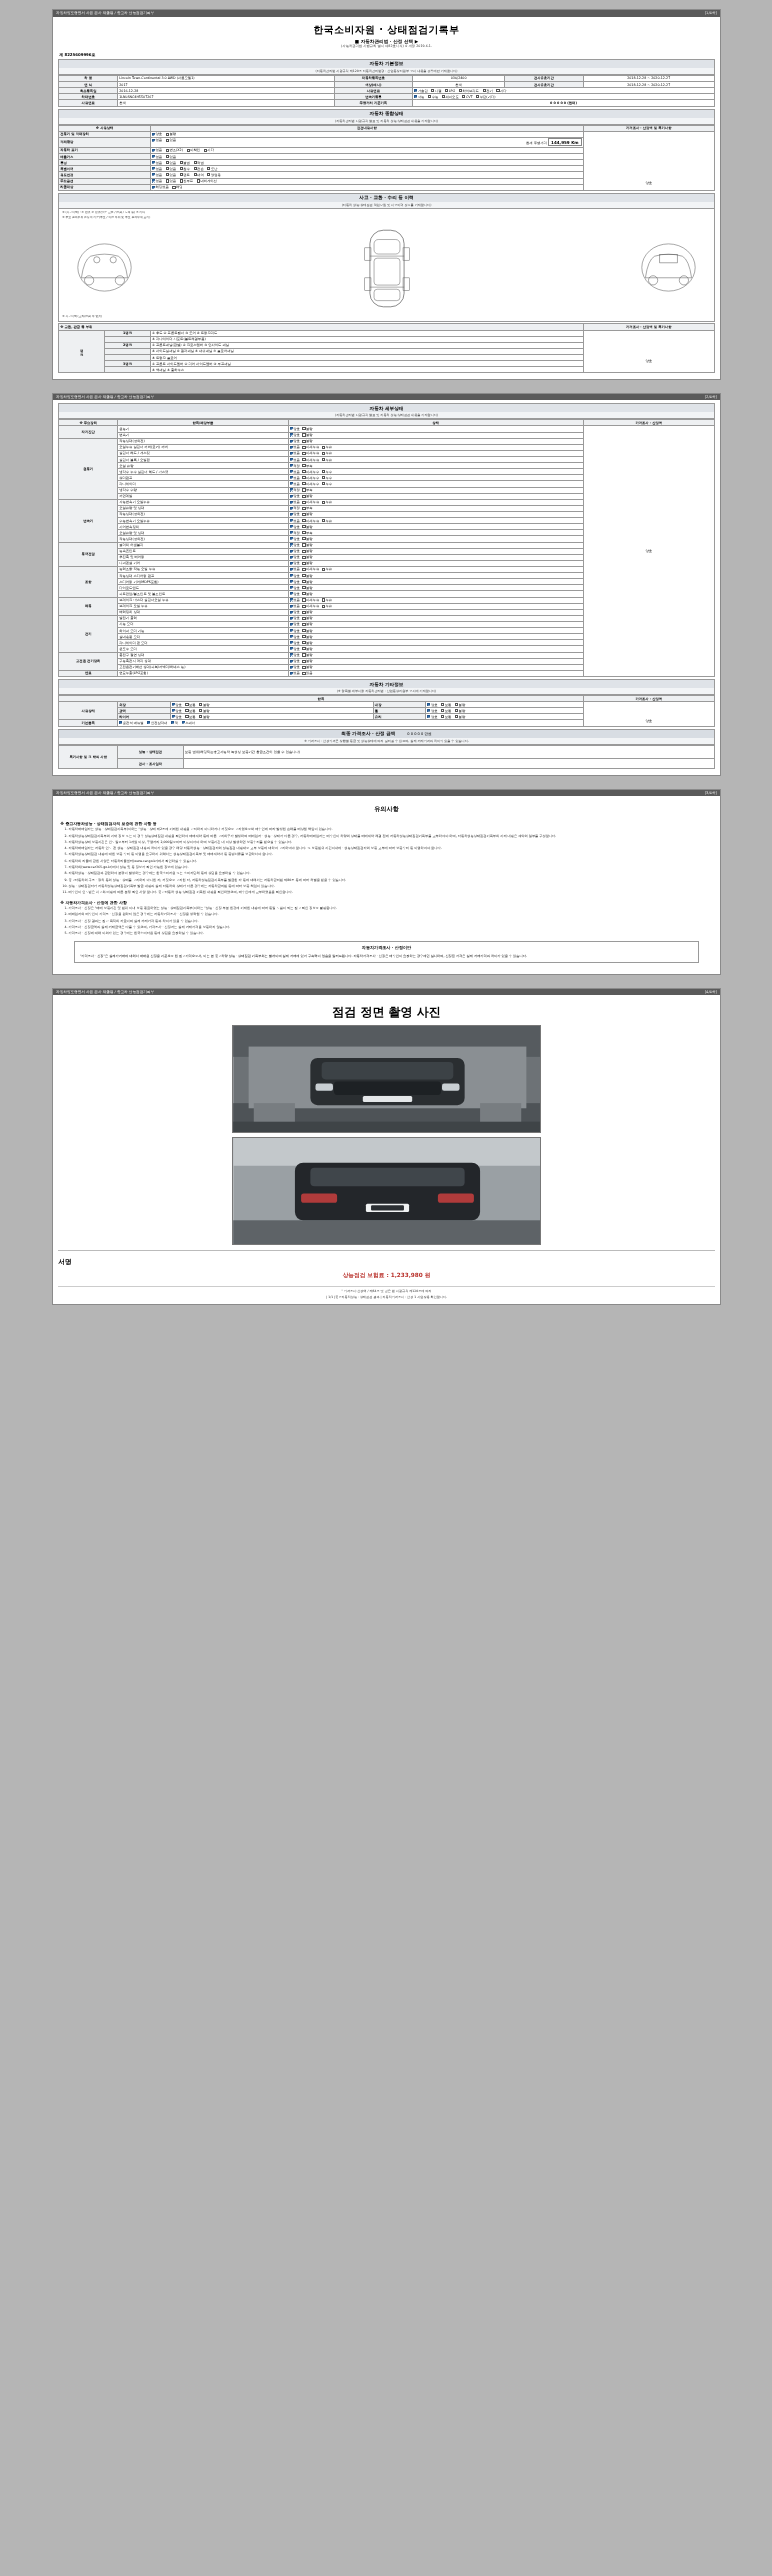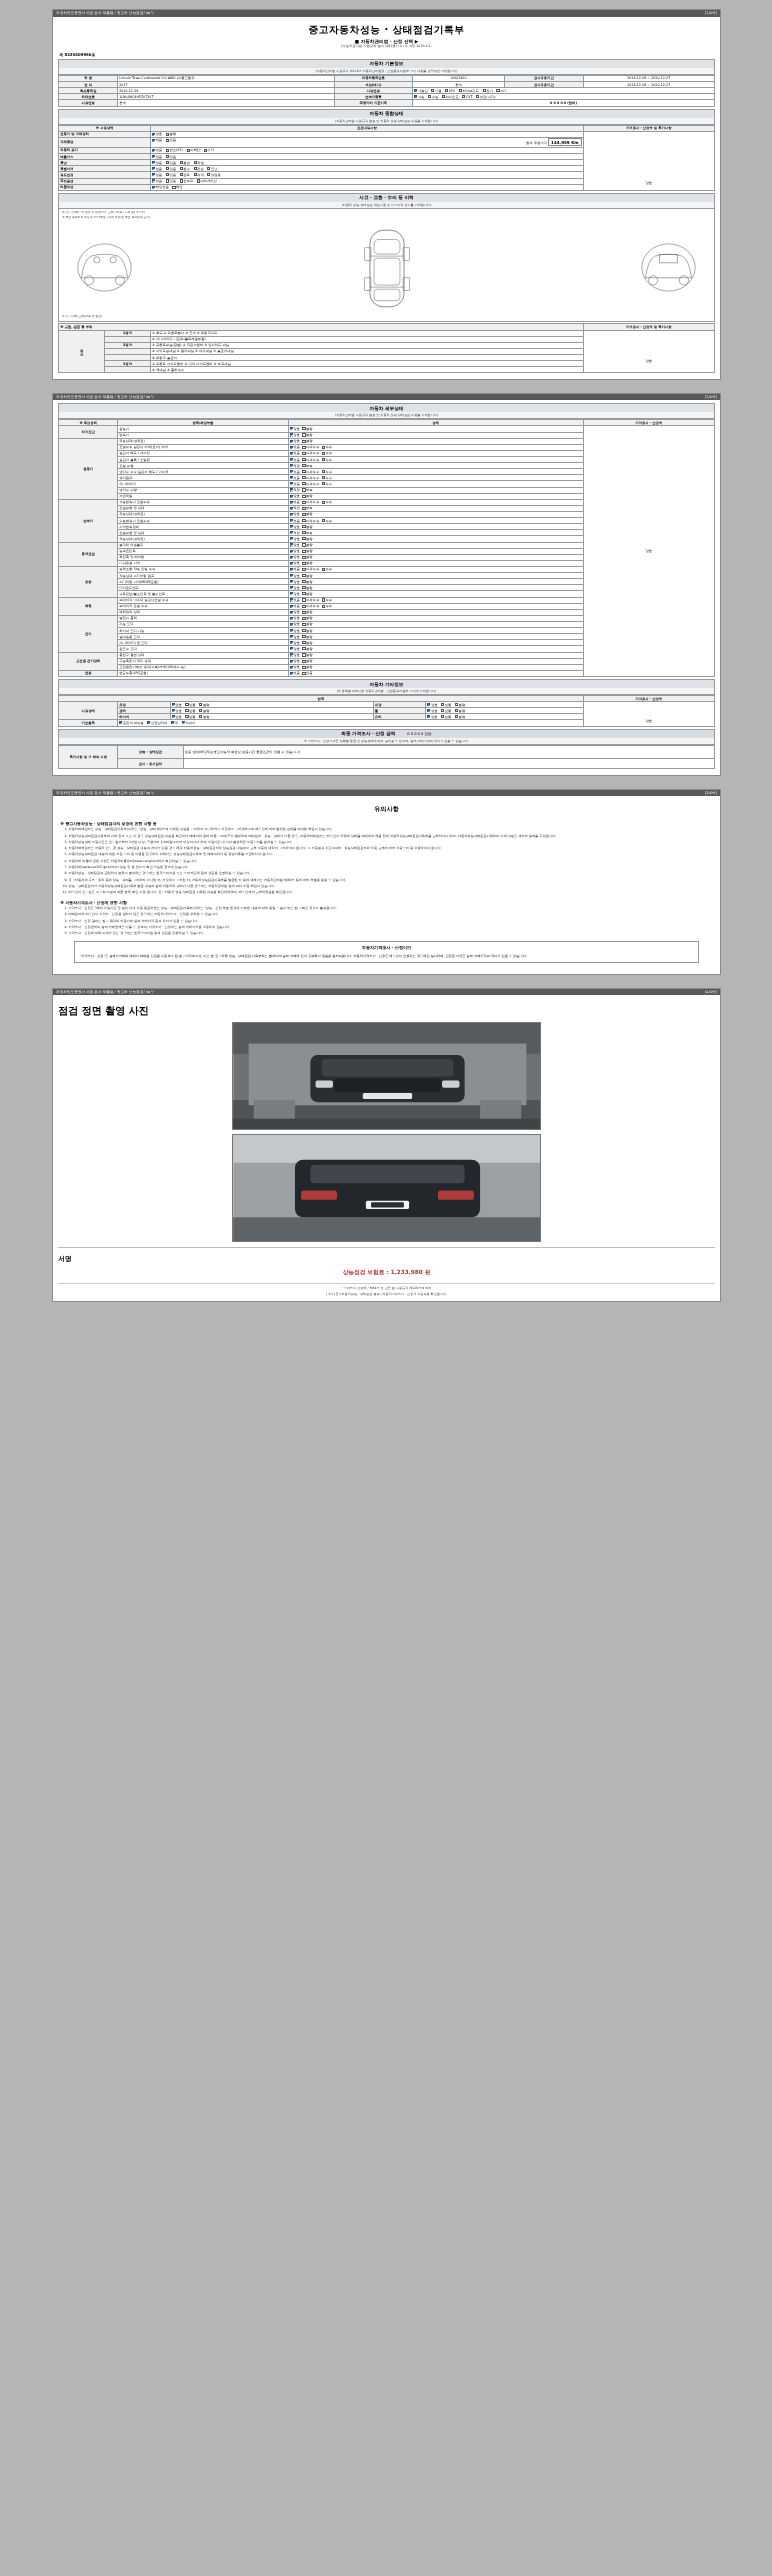--- a/index.html
+++ b/index.html
@@ -143,22 +143,22 @@
   .carwrap {
     display: flex;
     justify-content: space-between;
     align-items: center;
     padding: 3.1px 5.2px;
     gap: 3.1px;
   }
   .carsvg { flex: 0 0 auto; }
 
   .photo-title {
-    text-align: left;
-    font-size: 10px;
+    text-align: center;
+    font-size: 12px;
     font-weight: bold;
     padding: 5.2px 0 4.1px;
   }
   .photo {
     width: 309px;
     height: 108px;
     margin: 0 auto 4.1px;
     border: 0.5px solid #777;
     position: relative;
     overflow: hidden;
@@ -223,21 +223,21 @@
 <body>
 
 <div class="page">
 
   <div class="sheet">
     <div class="topbar">
       <span>자동차양도증명서 사본 본사 제출용 / 중고차 성능점검기록부</span>
       <span class="r">[1/4쪽]</span>
     </div>
     <div class="inner">
-      <div class="doc-title">중고자동차성능 · 상태점검기록부</div>
+      <div class="doc-title">한국소비자원 · 상태점검기록부</div>
       <div class="doc-sub">■ 자동차관리법 · 산정 선택 ▶</div>
       <div class="doc-sub2">(자동차관리법 시행규칙 별지 제82호서식)  ※ 개정 2019.6.1.</div>
       <div class="docnum">제 8225609996호</div>
 
       <div class="bandhdr">자동차 기본정보</div>
       <div class="bandnote">(자동차관리법 시행규칙 제120조 자동차관리법령 · 산업통상자원부 고시 내용을 경우에만 기재합니다)</div>
       <table class="grid">
         <colgroup>
             <col style="width:9%">
             <col style="width:33%">

